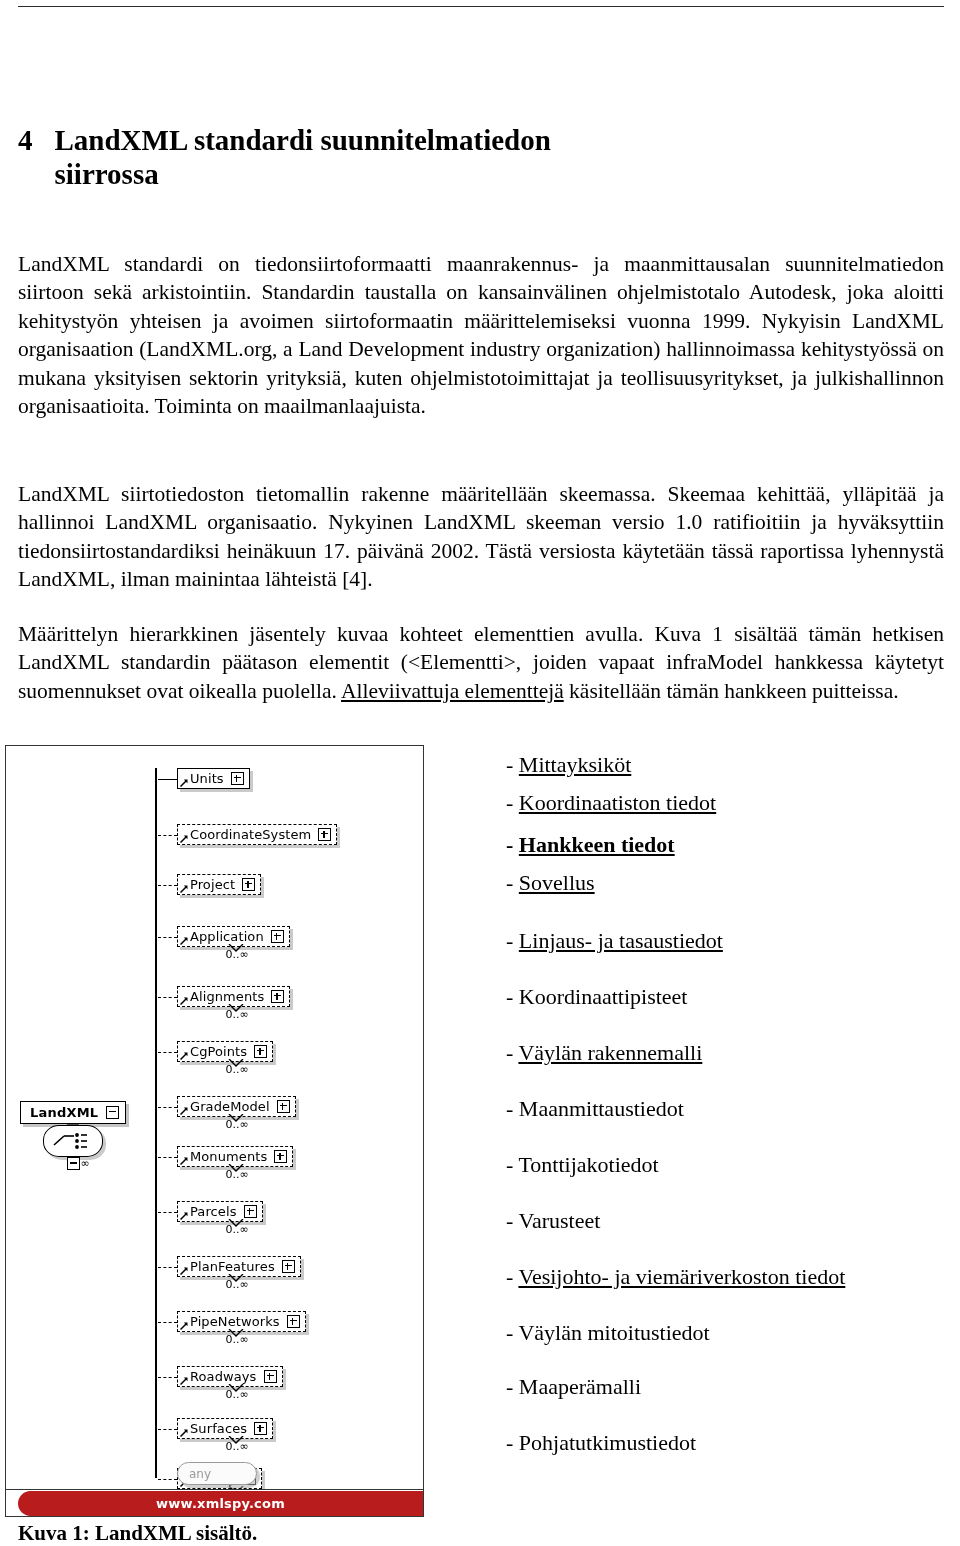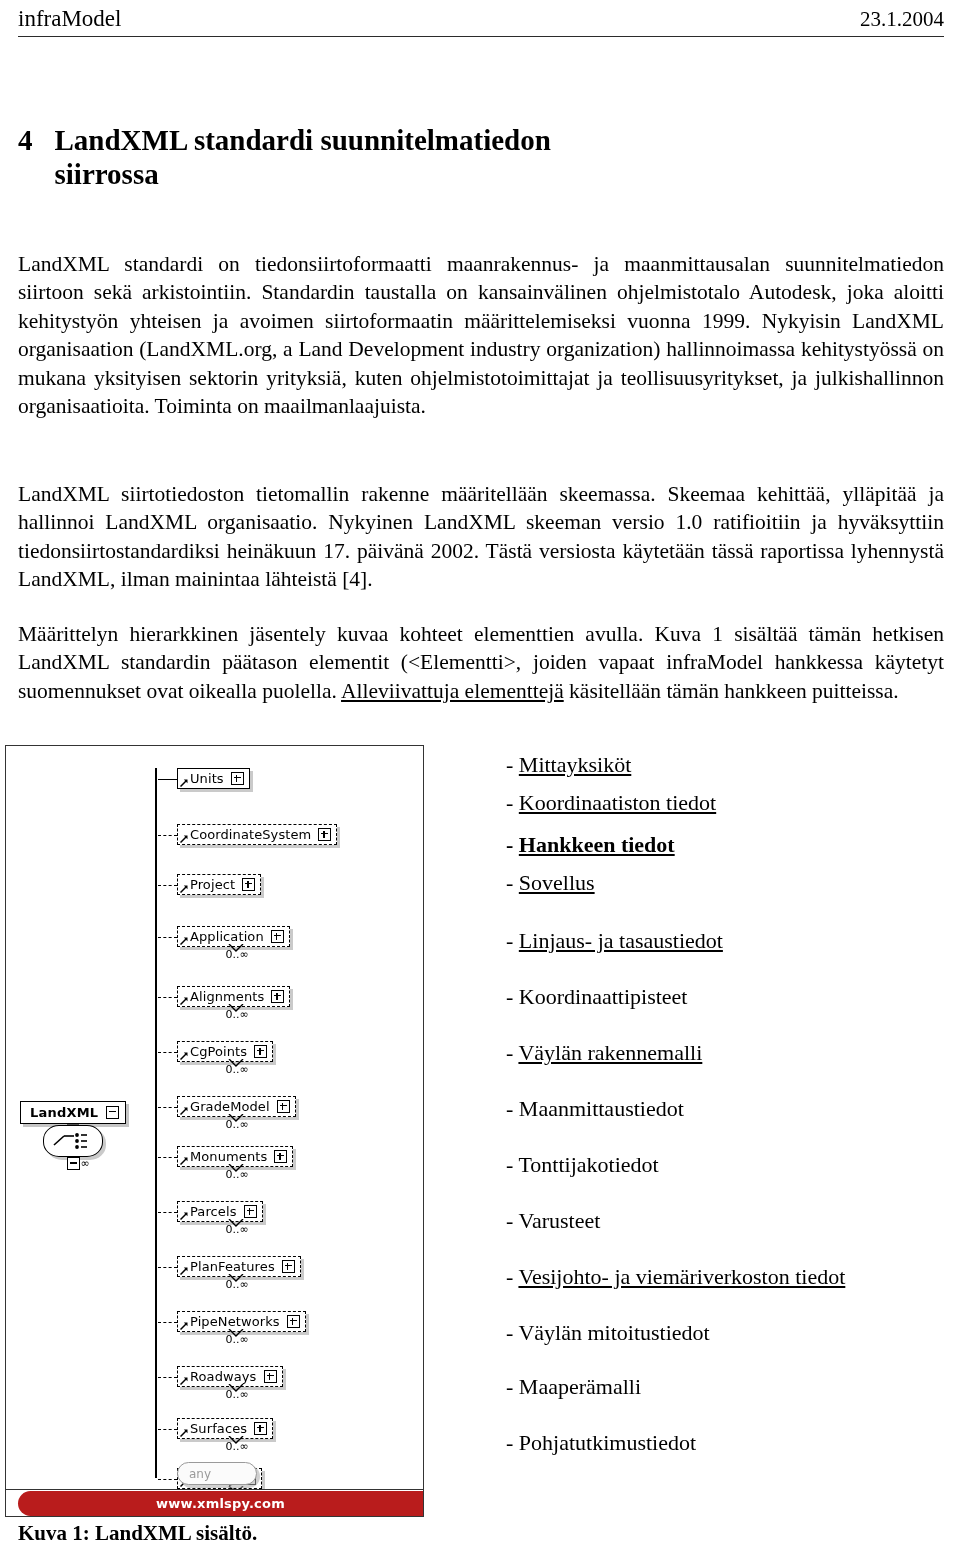--- a/index.html
+++ b/index.html
@@ -173,24 +173,20 @@
   
   .caption {
     position:absolute; left:18px; top:1521px;
     font-weight:bold; font-size:21px; line-height:25px;
   }
 </style>
 </head>
 <body>
 
 <div class="pg-header">
-  <div class="hdr-row">
-    <div class="hdr-left">infraModel</div>
-    <div class="hdr-right">23.1.2004</div>
-  </div>
   <div class="hdr-rule"></div>
 </div>
 
 <h1 class="sec-heading">
   <span class="sec-num">4</span>
   <span class="sec-title">LandXML standardi suunnitelmatiedon siirrossa</span>
 </h1>
 
 <p class="para p1">LandXML standardi on tiedonsiirtoformaatti maanrakennus- ja maanmittausalan suunnitelmatiedon siirtoon sekä arkistointiin. Standardin taustalla on kansainvälinen ohjelmistotalo Autodesk, joka aloitti kehitystyön yhteisen ja avoimen siirtoformaatin määrittelemiseksi vuonna 1999. Nykyisin LandXML organisaation (LandXML.org, a Land Development industry organization) hallinnoimassa kehitystyössä on mukana yksityisen sektorin yrityksiä, kuten ohjelmistotoimittajat ja teollisuusyritykset, ja julkishallinnon organisaatioita. Toiminta on maailmanlaajuista.</p>
 <p class="para p2">LandXML siirtotiedoston tietomallin rakenne määritellään skeemassa. Skeemaa kehittää, ylläpitää ja hallinnoi LandXML organisaatio. Nykyinen LandXML skeeman versio 1.0 ratifioitiin ja hyväksyttiin tiedonsiirtostandardiksi heinäkuun 17. päivänä 2002. Tästä versiosta käytetään tässä raportissa lyhennystä LandXML, ilman mainintaa lähteistä [4].</p>

